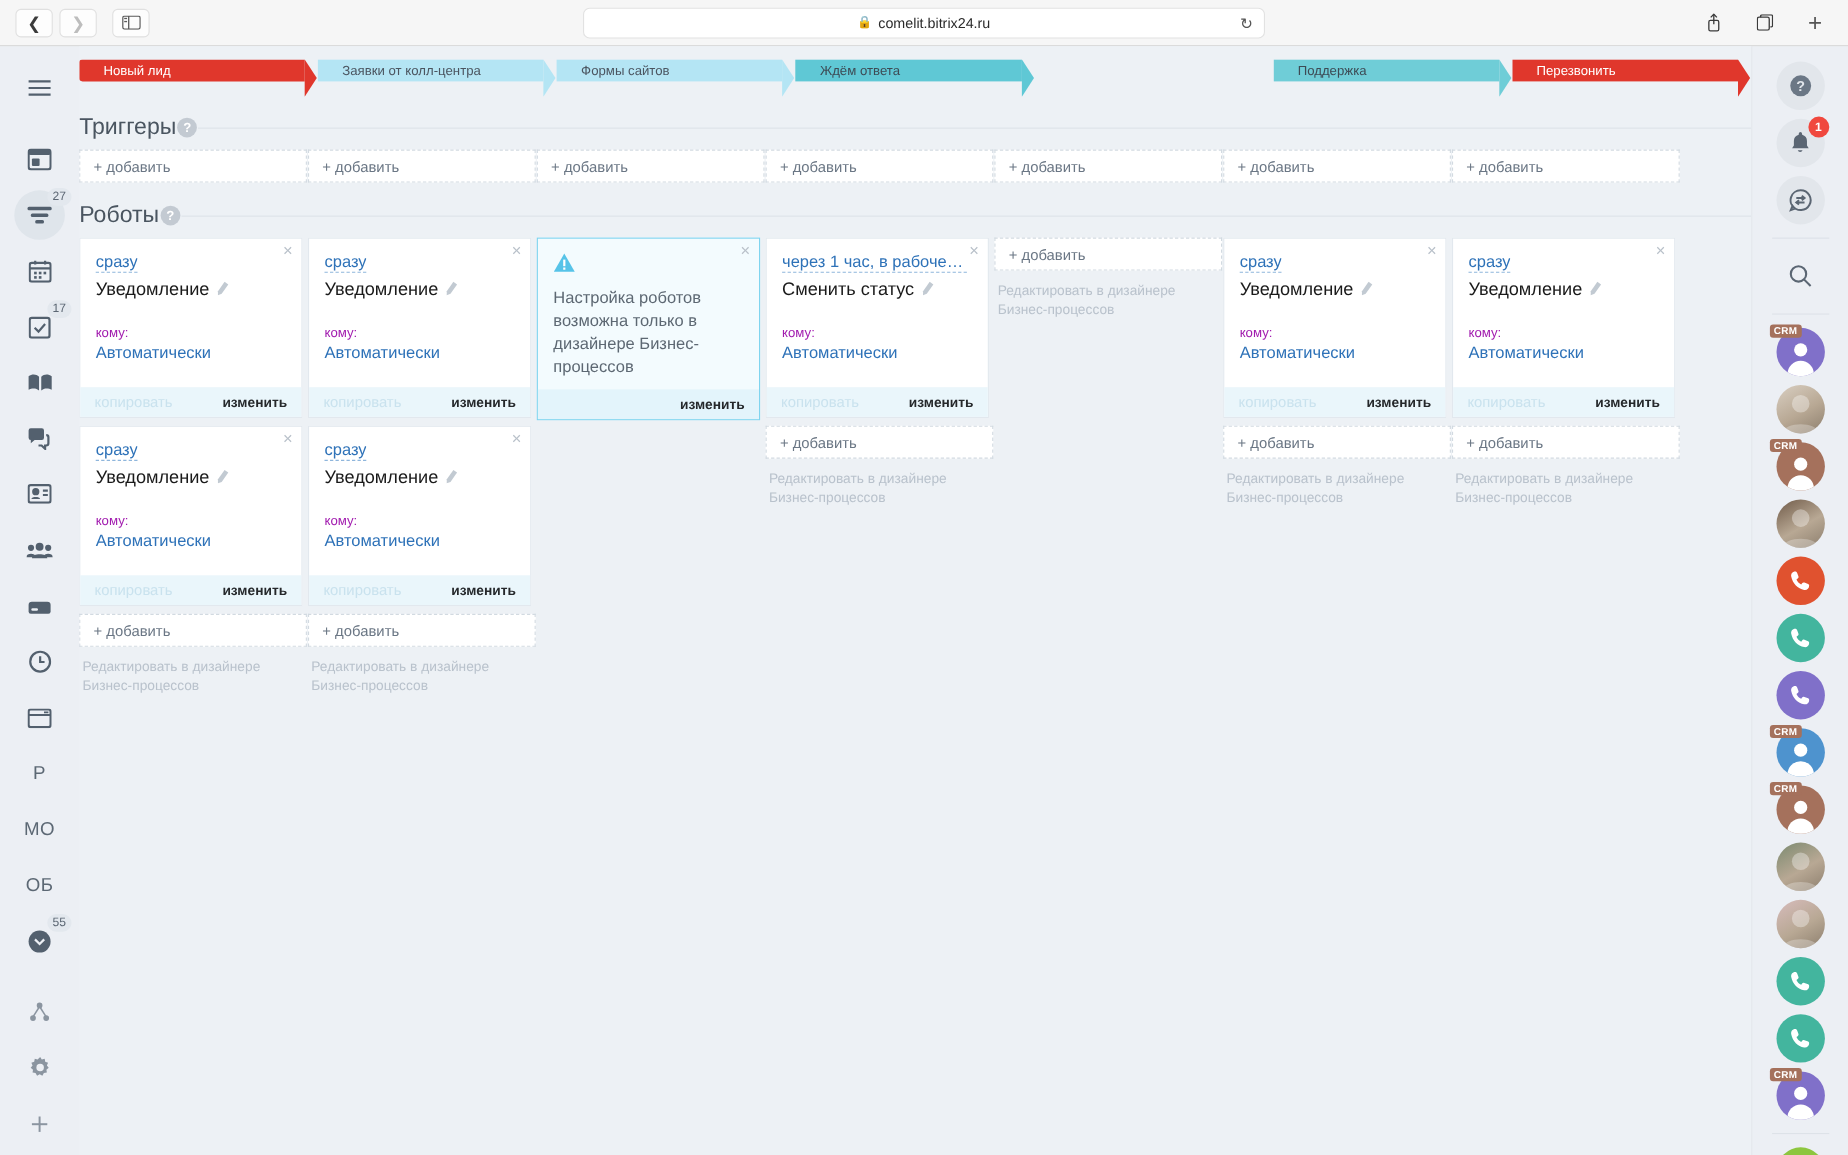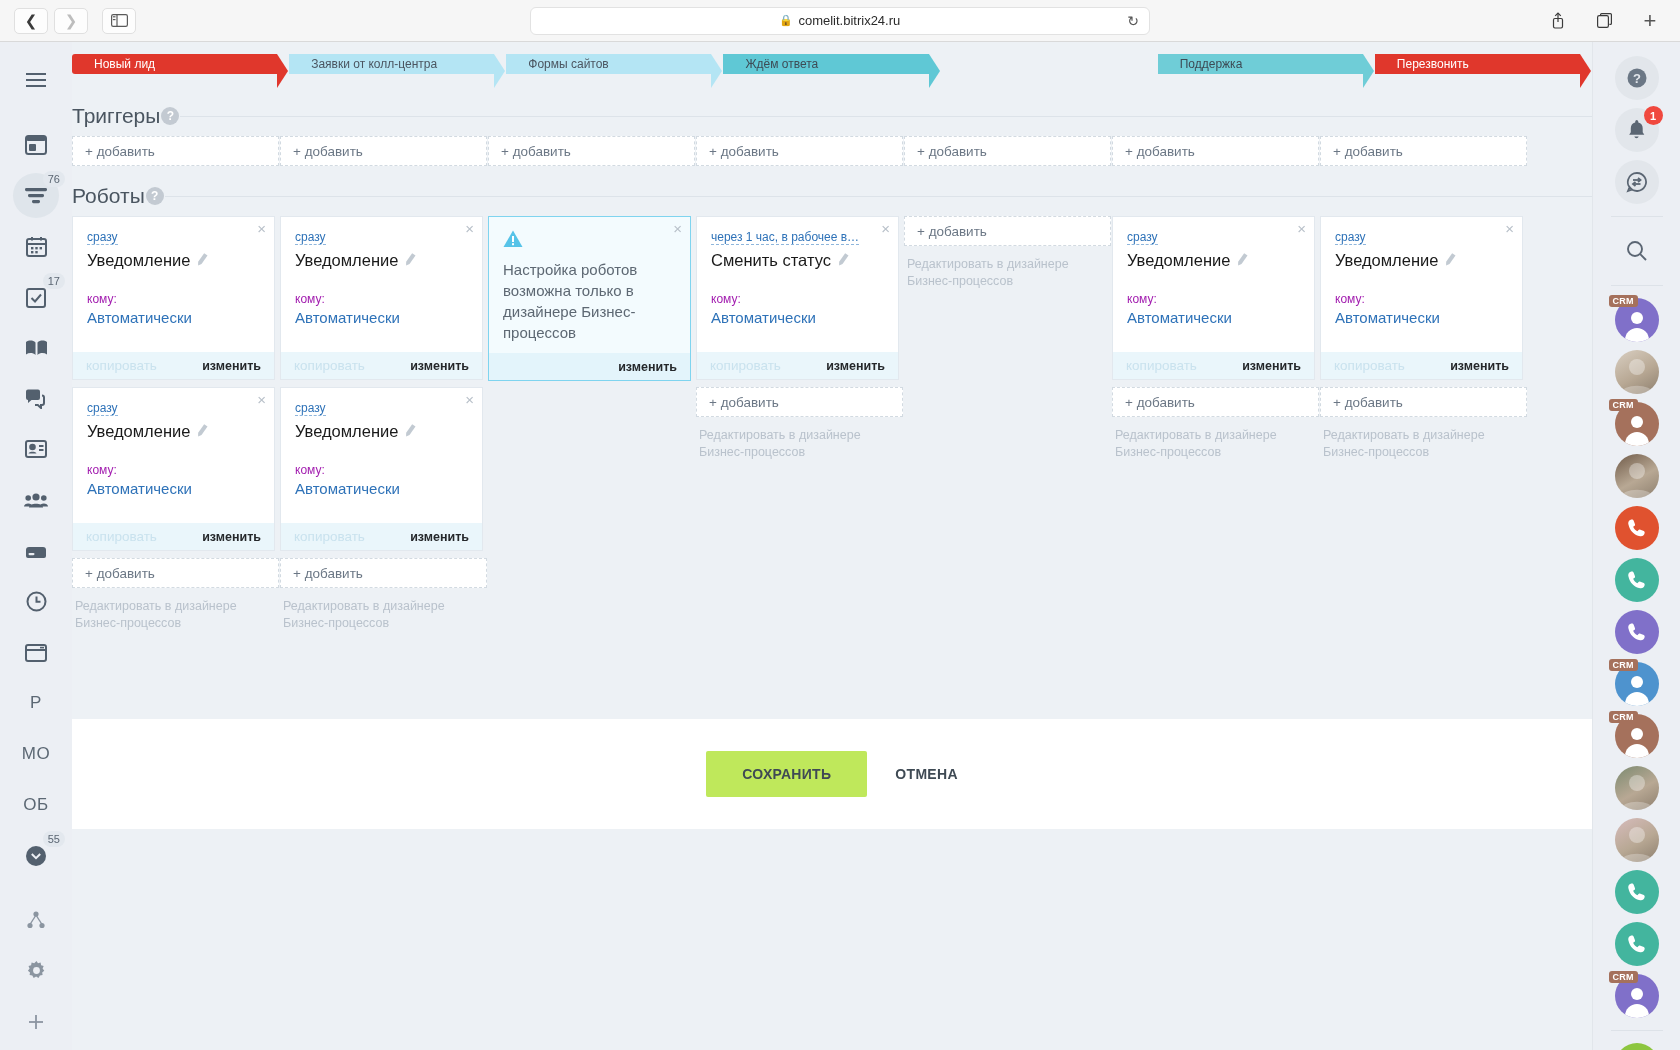--- a/index.html
+++ b/index.html
@@ -161,21 +161,21 @@
     position: relative; margin-bottom: 7px;
     width: 203px;
   }
   .rcard.highlight { border: 1px solid #7fd4ef; background: #f3fbfe; }
   .rcard-body { padding: 13px 14px 10px 14px; min-height: 135px; }
   .rcard .close {
     position: absolute; right: 8px; top: 4px;
     color: #b8c0c9; font-size: 15px; line-height: 15px; cursor: pointer;
   }
   .rcard-time {
-    font-size: 12px; color: #2e72b8;
+    font-size: 15px; color: #2e72b8;
     border-bottom: 1px dashed #8fb6dc;
     display: inline-block; max-width: 168px;
     white-space: nowrap; overflow: hidden; text-overflow: ellipsis;
     vertical-align: bottom;
     margin-bottom: 6px;
   }
   .rcard-name {
     font-size: 16.5px; color: #1a1a1a; display: flex; align-items: center; gap: 6px;
     margin-bottom: 22px;
   }
@@ -331,21 +331,21 @@
         <rect x="4" y="9" width="7" height="7" rx="1"></rect>
       </svg>
     </div>
 
     <div class="lsi active">
       <svg width="24" height="20" viewBox="0 0 24 20" fill="#53606e">
         <rect x="1" y="2" width="22" height="3.2" rx="1.4"></rect>
         <rect x="4" y="8" width="16" height="3.2" rx="1.4"></rect>
         <rect x="8" y="14" width="8" height="3.2" rx="1.4"></rect>
       </svg>
-      <span class="lsi-badge">76</span>
+      <span class="lsi-badge">27</span>
     </div>
 
     <div class="lsi">
       <svg width="21" height="21" viewBox="0 0 21 21" fill="none" stroke="#53606e" stroke-width="2">
         <rect x="1" y="3" width="19" height="17" rx="2"></rect>
         <line x1="1" y1="8" x2="20" y2="8"></line>
         <line x1="6" y1="1" x2="6" y2="4.5"></line>
         <line x1="15" y1="1" x2="15" y2="4.5"></line>
         <rect x="5" y="11" width="2.4" height="2.4" fill="#53606e" stroke="none"></rect>
         <rect x="9.3" y="11" width="2.4" height="2.4" fill="#53606e" stroke="none"></rect>
@@ -676,24 +676,20 @@
               <span class="edit-link">изменить</span>
             </div>
           </div>
           <div class="add-btn">
             <span>+ добавить</span>
           </div>
           <div class="designer-note">Редактировать в дизайнере Бизнес-процессов</div>
         </div>
       </div>
 
-    <div class="action-bar">
-      <button class="btn-save">СОХРАНИТЬ</button>
-      <button class="btn-cancel">ОТМЕНА</button>
-    </div>
   </div>
 
   <div class="right-sidebar">
     <div class="rsi grey">
       <svg width="22" height="22" viewBox="0 0 22 22">
         <circle cx="11" cy="11" r="9.5" fill="#6b7785"></circle>
         <text x="11" y="16" text-anchor="middle" font-size="13" font-weight="bold" fill="#e2e6eb" font-family="Liberation Sans, sans-serif">?</text>
       </svg>
     </div>
     <div class="rsi grey">

